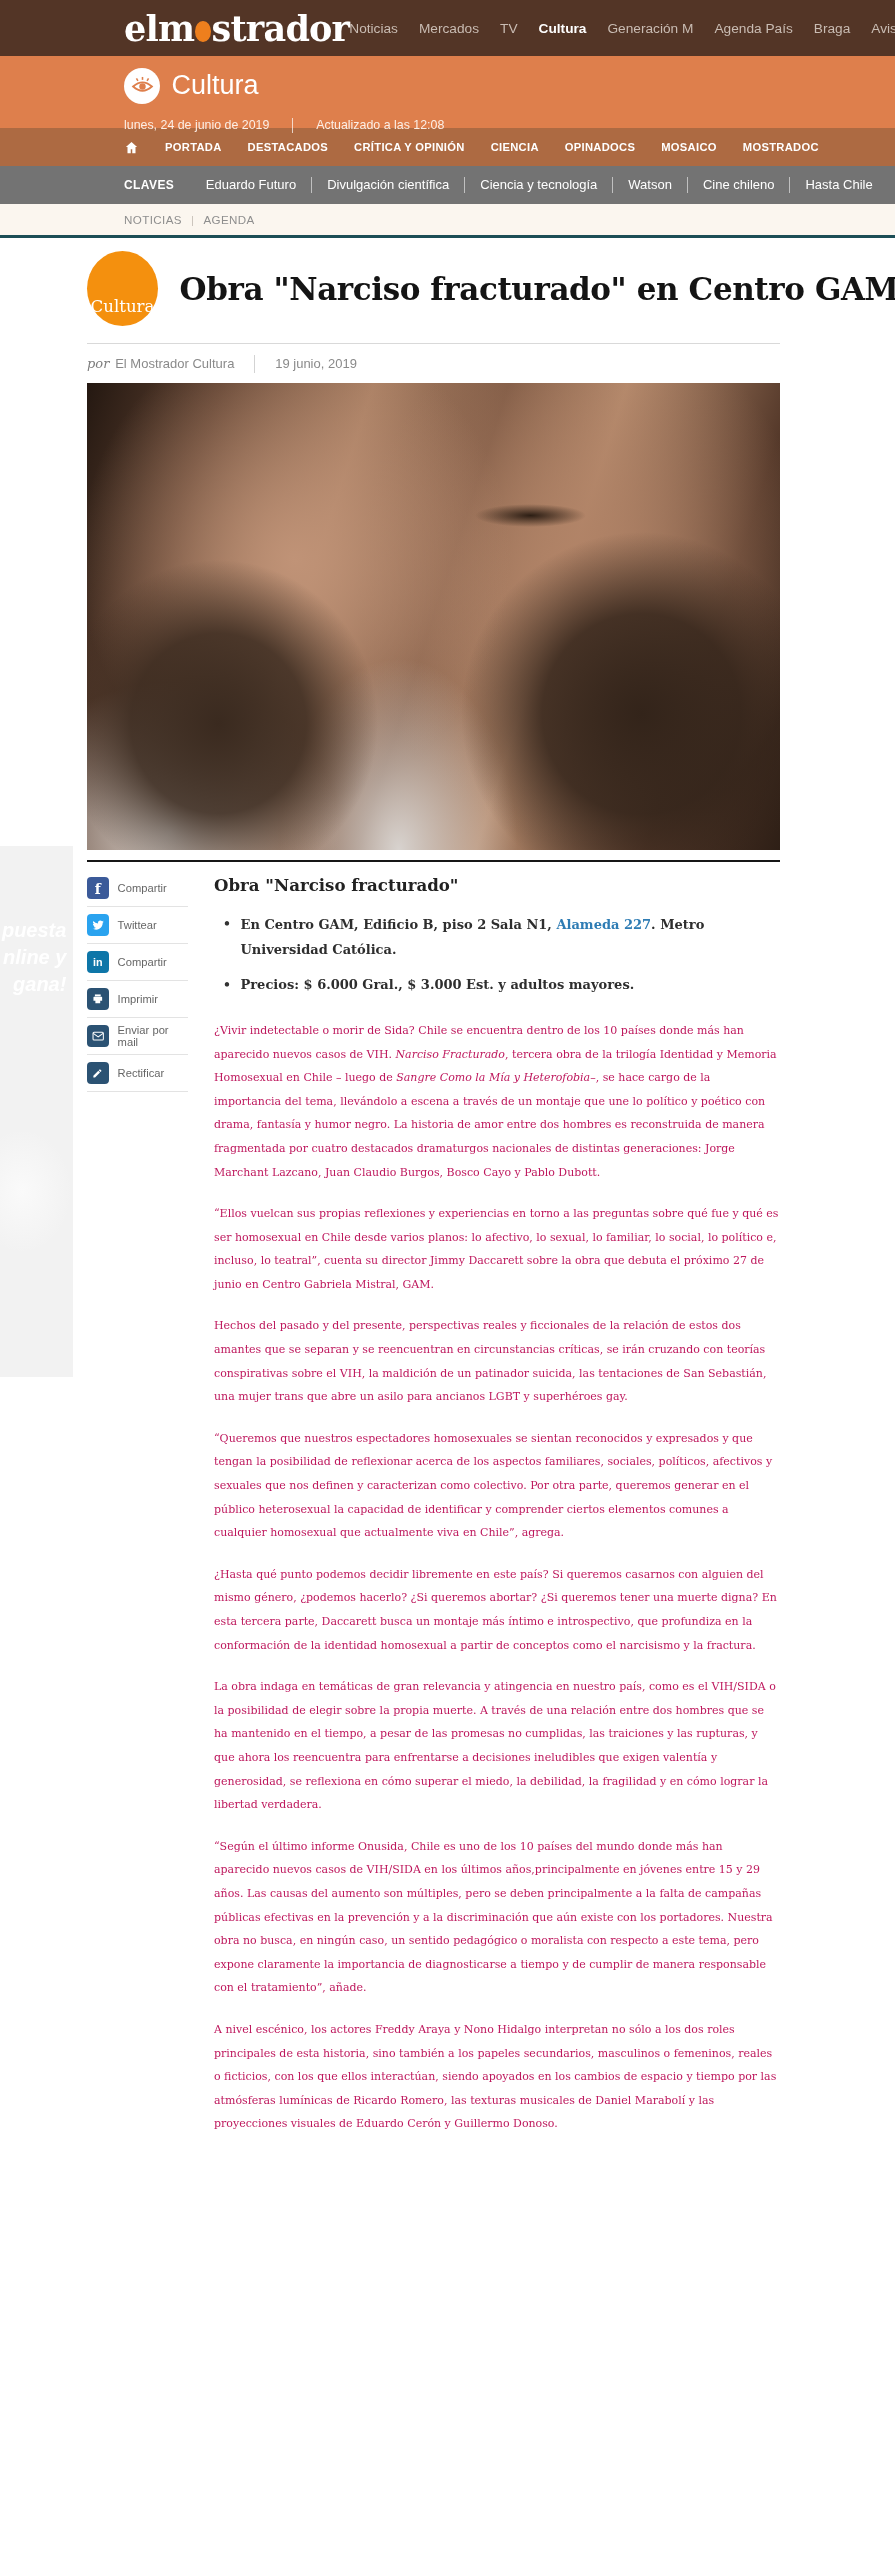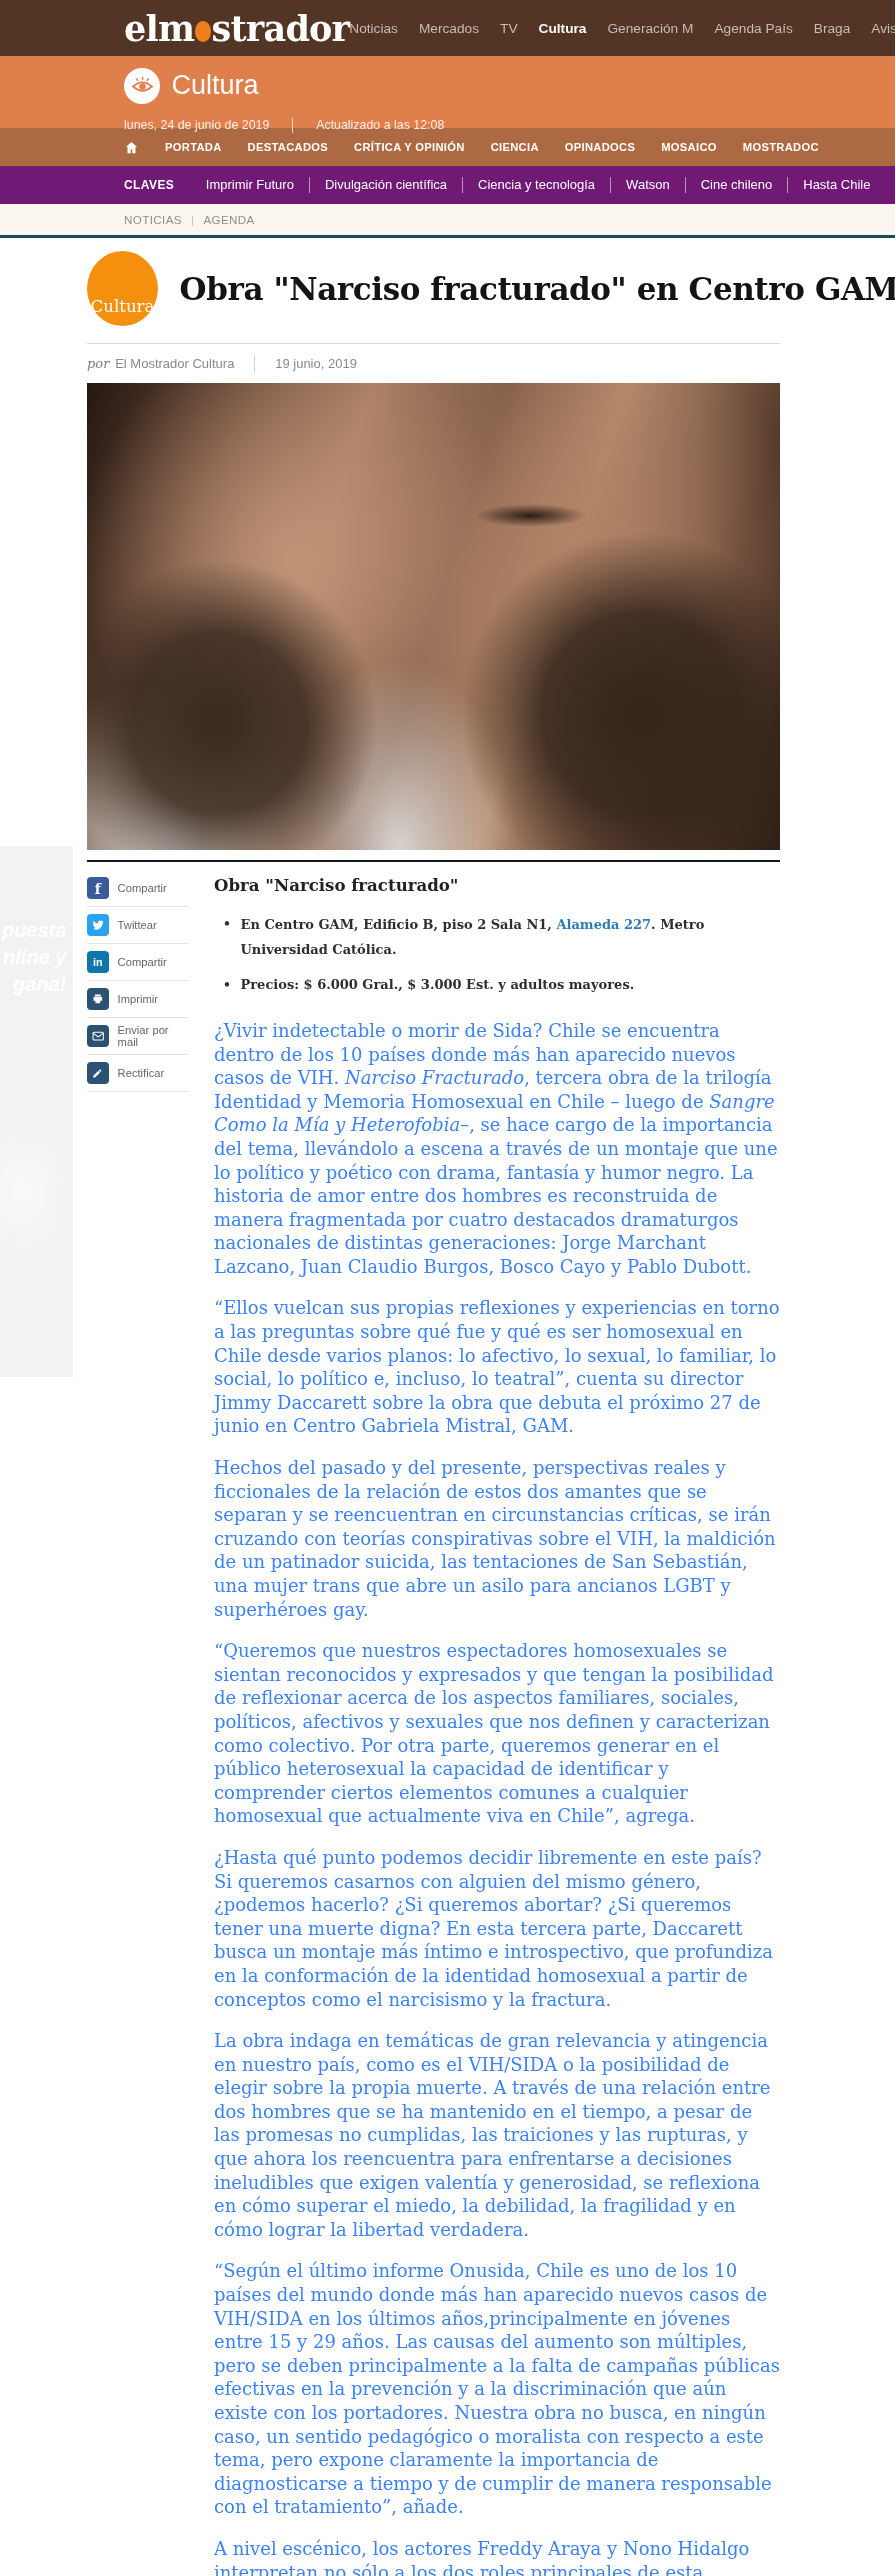--- a/index.html
+++ b/index.html
@@ -19,21 +19,21 @@
   .band-row1{display:flex;align-items:center;height:36px}
   .eye-badge{width:36px;height:36px;background:#fff;border-radius:50%;display:flex;align-items:center;justify-content:center}
   .section-name{font-size:27px;margin-left:11.6px;font-weight:400;line-height:1}
   .band-row2{display:flex;align-items:center;font-size:12.4px;color:#fcefe6;margin-top:14px}
   .band-div{display:inline-block;width:0.8px;height:15px;background:rgba(255,255,255,.7);margin:0 23px}
 
   
   .nav1{height:38px;background:#ad6a42;display:flex;align-items:center;padding-left:124px;gap:26px;color:#fff;font-size:11.2px;font-weight:bold;letter-spacing:0.3px}
   .nav1 .home{display:flex;align-items:center;cursor:pointer}
   .n1-item{cursor:pointer;text-transform:uppercase}
-  .nav2{height:38px;background:#701a75;display:flex;align-items:center;padding-left:124px;color:#fff;font-size:13px}
+  .nav2{height:38px;background:#737373;display:flex;align-items:center;padding-left:124px;color:#fff;font-size:13px}
   .nav2 .claves{font-weight:bold;font-size:12px;letter-spacing:0.4px;margin-right:16.6px;text-transform:uppercase}
   .n2-item{cursor:pointer;padding:0 15px;border-left:0.8px solid rgba(255,255,255,.55);line-height:16.6px}
   .n2-item:first-of-type{border-left:none}
 
   
   .crumb-bar{height:34px;background:#fbf6ef;border-bottom:3.3px solid #1c4e56;display:flex;align-items:center;padding-left:124px;color:#8e8e8e;font-size:11.6px;letter-spacing:0.4px}
   .bc-item{cursor:pointer;text-transform:uppercase}
   .bc-div{color:#c9c2ba;margin:0 9px}
 
   
@@ -65,21 +65,21 @@
   .glyph-f{font-family:"DejaVu Serif",serif;font-weight:bold;font-size:14px;line-height:1;margin-top:1.7px}
   .glyph-in{font-weight:bold;font-size:10.8px;line-height:1}
 
   .article{flex:1;margin-left:26px;padding-top:3.3px}
   .info-title{font-family:"DejaVu Serif",serif;font-size:16.6px;color:#222;font-weight:bold;margin:1.7px 0 16.6px}
   .info-list{list-style:none;padding-left:26.5px;margin-bottom:21.6px}
   .info-list li{position:relative;font-family:"DejaVu Serif",serif;font-weight:bold;font-size:13px;line-height:25px;color:#2e2e2e;margin-bottom:10.8px}
   .info-list li::before{content:"•";position:absolute;left:-17.4px;top:-0.8px;color:#333;font-size:12.4px}
   a.link{color:#2e7cb4;text-decoration:none;cursor:pointer}
 
-  .article p{font-family:"DejaVu Serif",serif;font-size:18px;line-height:23.6px;color:#3b82f6;margin-bottom:18px}
+  .article p{font-family:"DejaVu Serif",serif;font-size:11px;line-height:23.6px;color:#be185d;margin-bottom:18px}
   .italic{font-style:italic}
 
   
   .left-ad{position:absolute;left:0;top:846px;width:73px;height:531px;background:#f2f2f2;overflow:hidden;cursor:pointer}
   .ad-text{margin-top:71px;text-align:right;padding-right:6.6px;font-weight:bold;font-style:italic;font-size:20px;line-height:27px;color:#fff}
   .ad-fig{position:absolute;bottom:124px;left:-28px;width:100px;height:124px;border-radius:50% 50% 0 0;background:radial-gradient(closest-side,#fafafa 0%,rgba(250,250,250,0) 100%)}
 </style>
 </head>
 <body>
 
@@ -136,21 +136,21 @@
       <span class="n1-item">CIENCIA</span>
       <span class="n1-item">OPINADOCS</span>
       <span class="n1-item">MOSAICO</span>
       <span class="n1-item">MOSTRADOC</span>
     </span>
 </div>
 
 <div class="nav2">
   <span class="claves">CLAVES</span>
   <span style="display:flex">
-      <span class="n2-item">Imprimir Futuro</span>
+      <span class="n2-item">Eduardo Futuro</span>
       <span class="n2-item">Divulgación científica</span>
       <span class="n2-item">Ciencia y tecnología</span>
       <span class="n2-item">Watson</span>
       <span class="n2-item">Cine chileno</span>
       <span class="n2-item">Hasta Chile</span>
     </span>
 </div>
 
 <div class="crumb-bar">
   <span style="display:flex;align-items:center">

